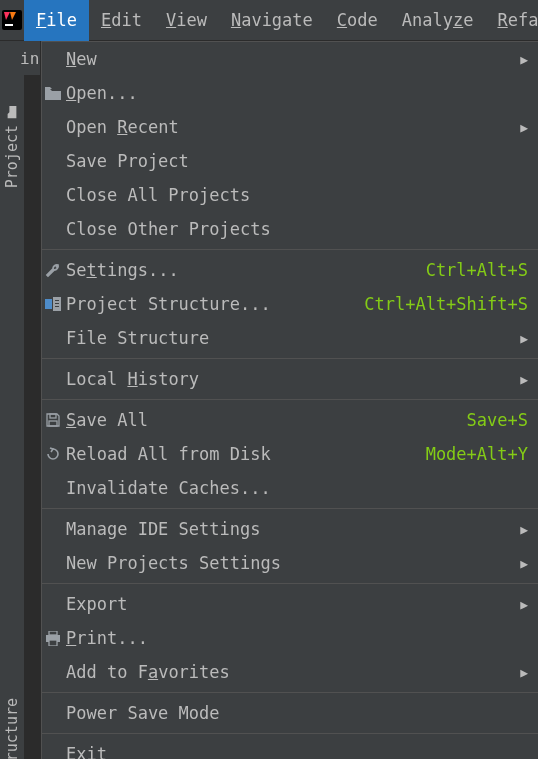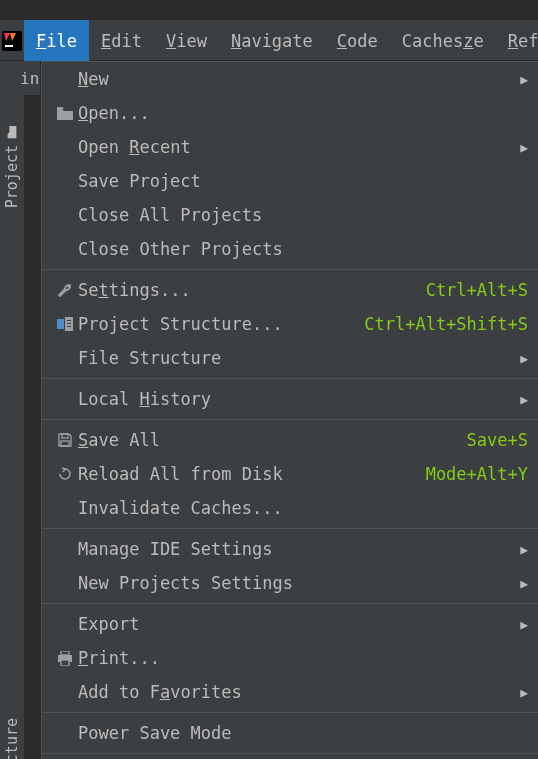--- a/index.html
+++ b/index.html
@@ -11,24 +11,24 @@
       font-family: "Menlo", "Monaco", "Consolas", monospace;
       background: #2b2b2b;
       color: #bbbbbb;
       width: 538px;
       height: 759px;
       overflow: hidden;
       position: relative;
     }
     .menubar {
       display: flex;
+      align-items: center;
       height: 41px;
       background: #3c3f41;
       border-bottom: 1px solid #2b2b2b;
-      margin-top: 20px;
     }
     .app-icon {
       width: 41px;
       height: 41px;
       display: flex;
       align-items: center;
       justify-content: center;
     }
     .app-icon-svg {
       width: 24px;
@@ -106,21 +106,21 @@
       top: 0;
       width: calc(538px - 41px);
       background: #3c3f41;
       border: 1px solid #515151;
       border-right: none;
     }
     .dropdown-item {
       display: flex;
       align-items: center;
       height: 34px;
-      padding: 0 10px 0 12px;
+      padding: 0 10px 0 0;
       font-size: 17px;
       color: #bbbbbb;
       cursor: pointer;
     }
     .dropdown-icon {
       width: 22px;
       height: 20px;
       display: flex;
       align-items: center;
       justify-content: center;
@@ -188,21 +188,21 @@
   <div class="menu-item">
       <span><span class="underline">V</span><span>iew</span></span>
     </div>
   <div class="menu-item">
       <span><span class="underline">N</span><span>avigate</span></span>
     </div>
   <div class="menu-item">
       <span><span class="underline">C</span><span>ode</span></span>
     </div>
   <div class="menu-item">
-      <span><span>Caches</span><span class="underline">z</span><span>e</span></span>
+      <span><span>Analy</span><span class="underline">z</span><span>e</span></span>
     </div>
   <div class="menu-item">
       <span><span class="underline">R</span><span>efa</span></span>
     </div>
 </div>
 
 <div class="content-area">
   <div class="tab-bar">
     <span>in</span>
   </div>

